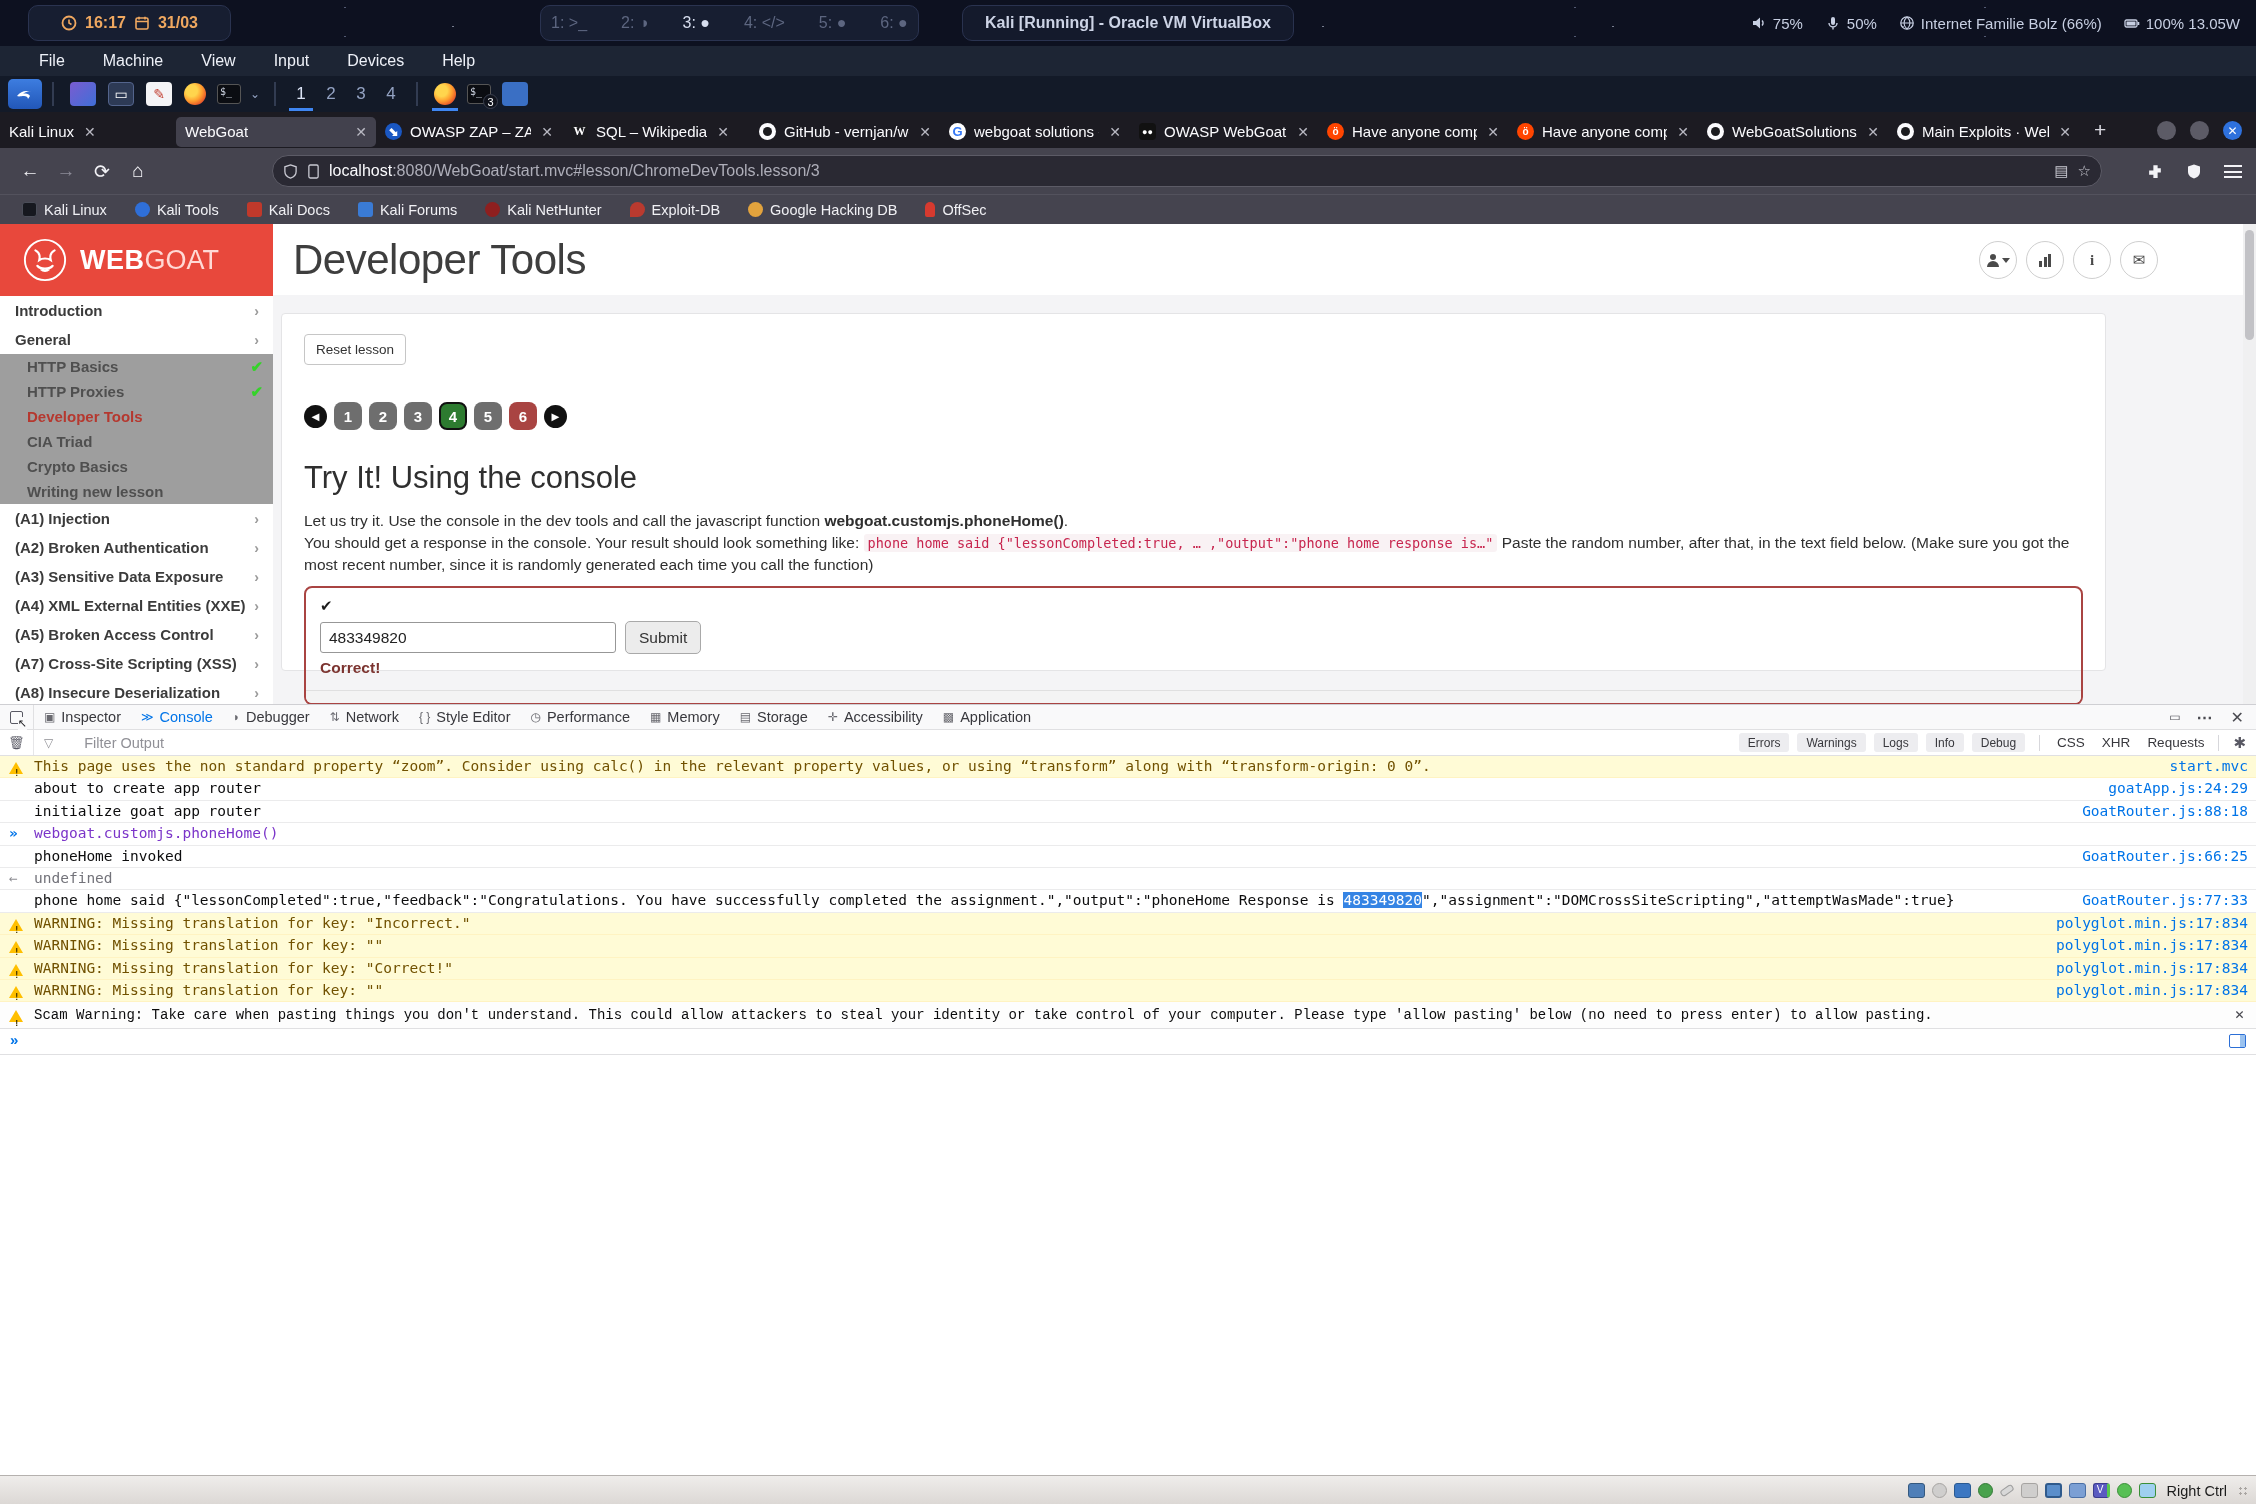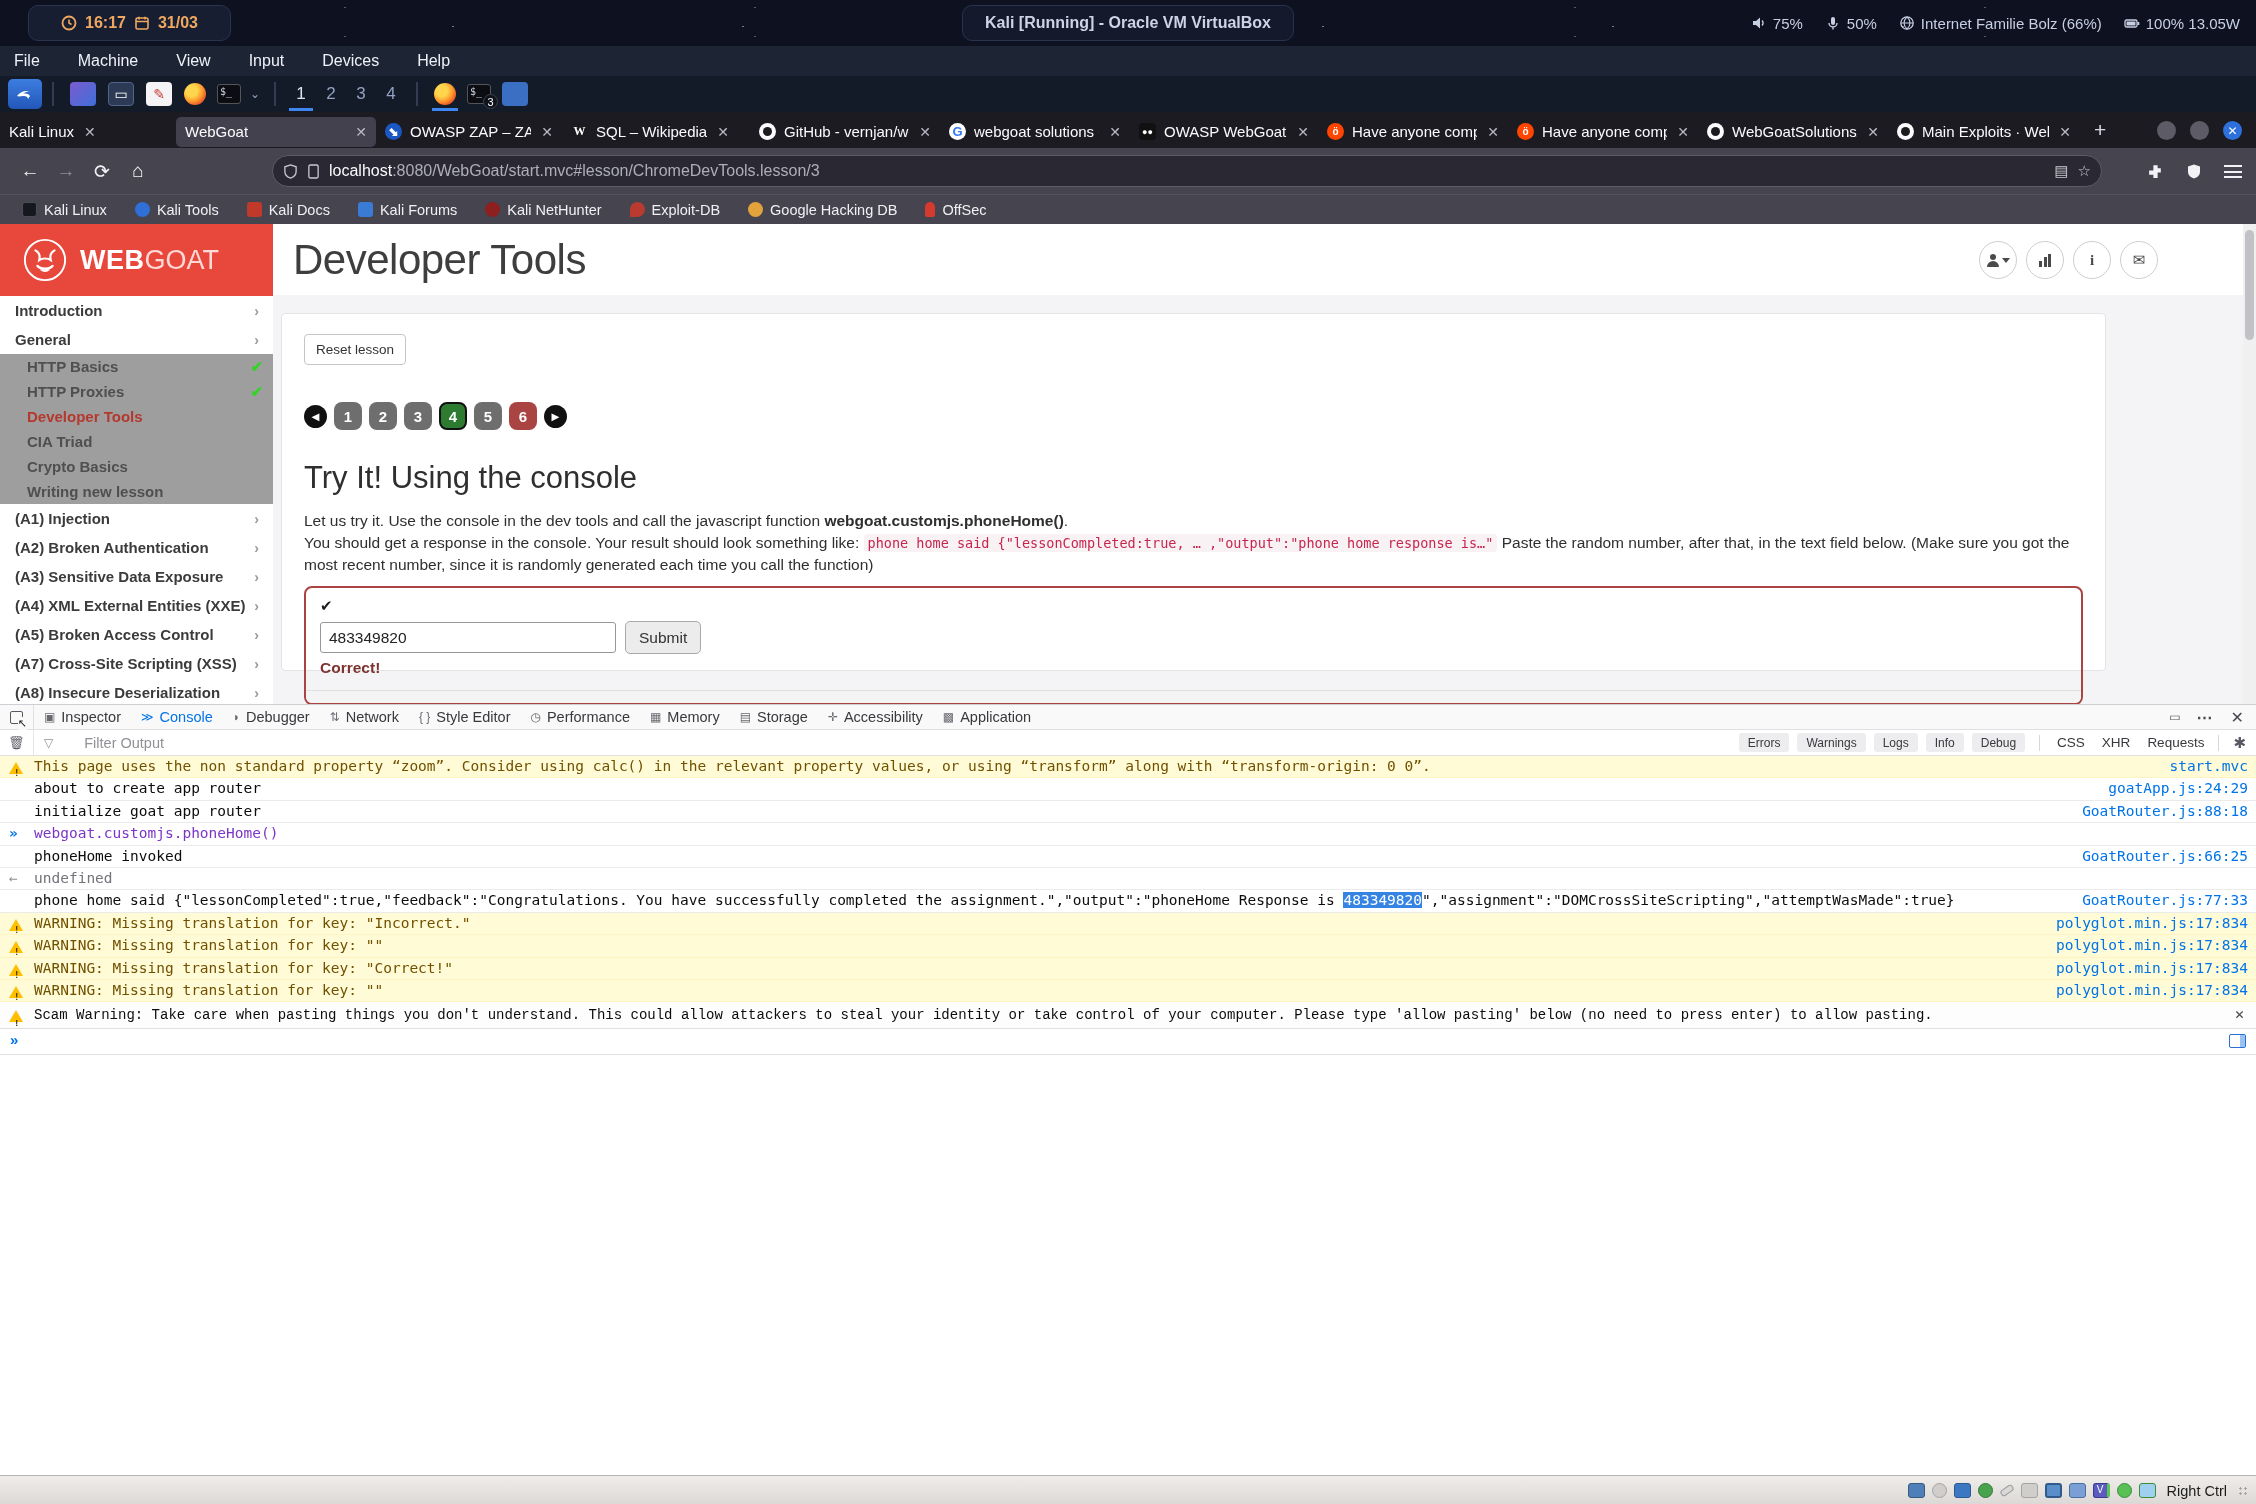--- a/index.html
+++ b/index.html
@@ -16,21 +16,21 @@
     display:flex; align-items:center; color:#c7cfe2; font-size:16px; }
   #clock-pill { left:28px; padding:0 32px; gap:8px; color:#f0a860; font-weight:bold; }
   #ws-pill { left:540px; padding:0 10px; gap:34px; color:#5d6680; }
   .ws-item { display:flex; gap:6px; font-size:16px; }
   .ws-item.active { color:#d7deef; }
   #vm-title-pill { left:50%; transform:translateX(-50%); padding:0 22px; color:#cdd4e6; font-weight:bold; font-size:16px; background:#141a2c; }
   #tb-right { position:absolute; right:16px; top:0; height:46px; display:flex; align-items:center; gap:22px; color:#c7cfe2; font-size:15px; }
   .tb-ico { display:inline-block; width:16px; height:16px; }
 
   
-  #menubar { top:46px; left:0; width:2256px; height:30px; background:#1d2534; display:flex; align-items:center; gap:38px; padding-left:14px; }
+  #menubar { top:46px; left:0; width:2256px; height:30px; background:#1d2534; display:flex; align-items:center; gap:38px; padding-left:39px; }
   #menubar .mitem { color:#eef1f8; font-size:16px; }
 
   
   #taskbar { top:76px; left:0; width:2256px; height:36px; background:#131a28; display:flex; align-items:center; }
   .tk-sep { width:2px; height:24px; background:#323c52; margin:0 10px; }
   #kali-btn { width:34px; height:30px; margin-left:8px; border-radius:5px; background:linear-gradient(#3d7de0,#2257b8); display:flex; align-items:center; justify-content:center; }
   .tk-ico { width:26px; height:24px; margin:0 6px; border-radius:4px; display:flex; align-items:center; justify-content:center; font-size:14px; color:#fff; }
   .tk-num { width:30px; height:34px; display:flex; align-items:center; justify-content:center; color:#93a2c2; font-size:17px; position:relative; }
   .tk-num.active { color:#dbe3f5; }
   .tk-num.active::after { content:""; position:absolute; bottom:0; left:3px; right:3px; height:3px; background:#3f86f2; }
@@ -174,20 +174,28 @@
         <circle cx="8" cy="8" r="6.5" fill="none" stroke="#f0a860" stroke-width="1.8"></circle>
         <path d="M8 4.5V8l2.5 1.5" stroke="#f0a860" stroke-width="1.6" fill="none"></path>
       </svg>
     <span>16:17</span>
     <svg class="tb-ico" viewBox="0 0 16 16">
         <rect x="2" y="3" width="12" height="11" rx="1.5" fill="none" stroke="#f0a860" stroke-width="1.6"></rect>
         <path d="M2 6.5h12M5 1.8v2.6M11 1.8v2.6" stroke="#f0a860" stroke-width="1.6"></path>
       </svg>
     <span>31/03</span>
   </div>
+  <div class="pill" id="ws-pill">
+    <span class="ws-item">1: &gt;_</span>
+    <span class="ws-item">2: ◑</span>
+    <span class="ws-item active">3: ●</span>
+    <span class="ws-item">4: &lt;/&gt;</span>
+    <span class="ws-item">5: ●</span>
+    <span class="ws-item">6: ●</span>
+  </div>
   <div class="pill" id="vm-title-pill">Kali [Running] - Oracle VM VirtualBox</div>
   <div id="tb-right">
     <span style="display:flex;align-items:center;gap:6px;">
       <svg class="tb-ico" viewBox="0 0 16 16">
           <path d="M2 6h3l4-3.5v11L5 10H2z" fill="#c7cfe2"></path>
           <path d="M11 5.5a3.5 3.5 0 010 5" stroke="#c7cfe2" fill="none" stroke-width="1.4"></path>
         </svg>
       <span>75%</span>
     </span>
     <span style="display:flex;align-items:center;gap:6px;">

